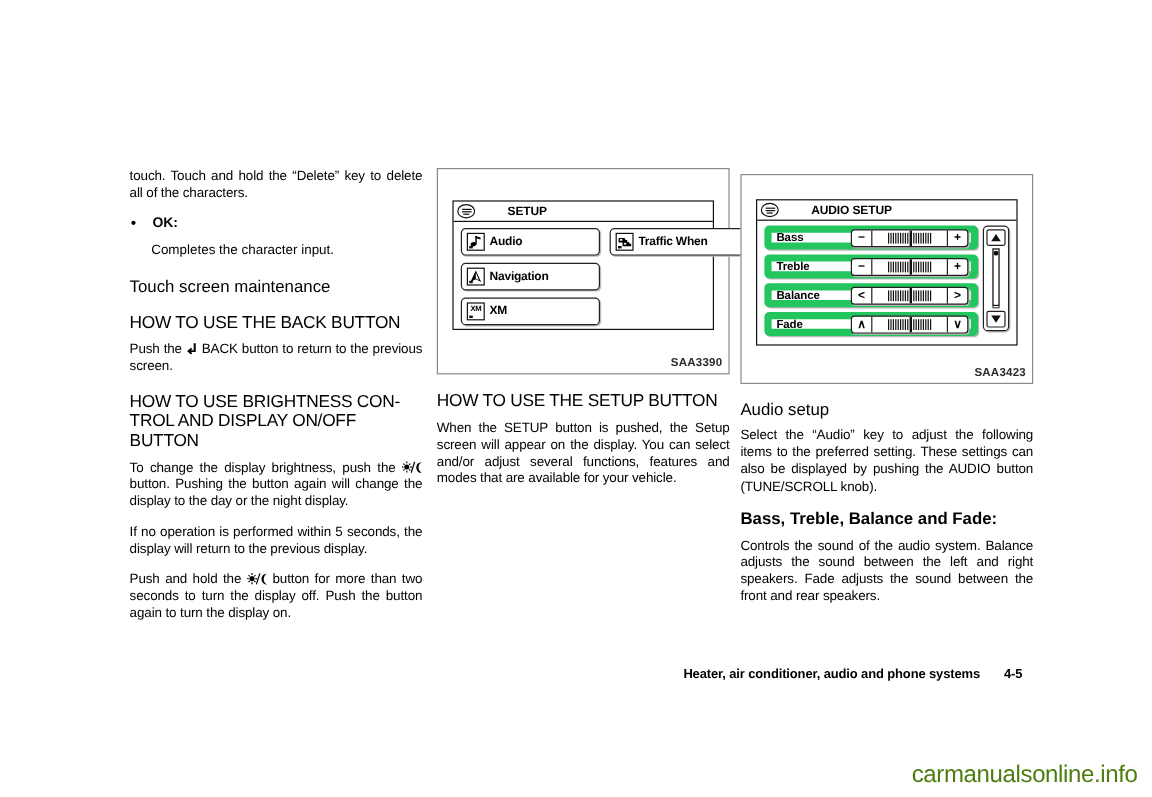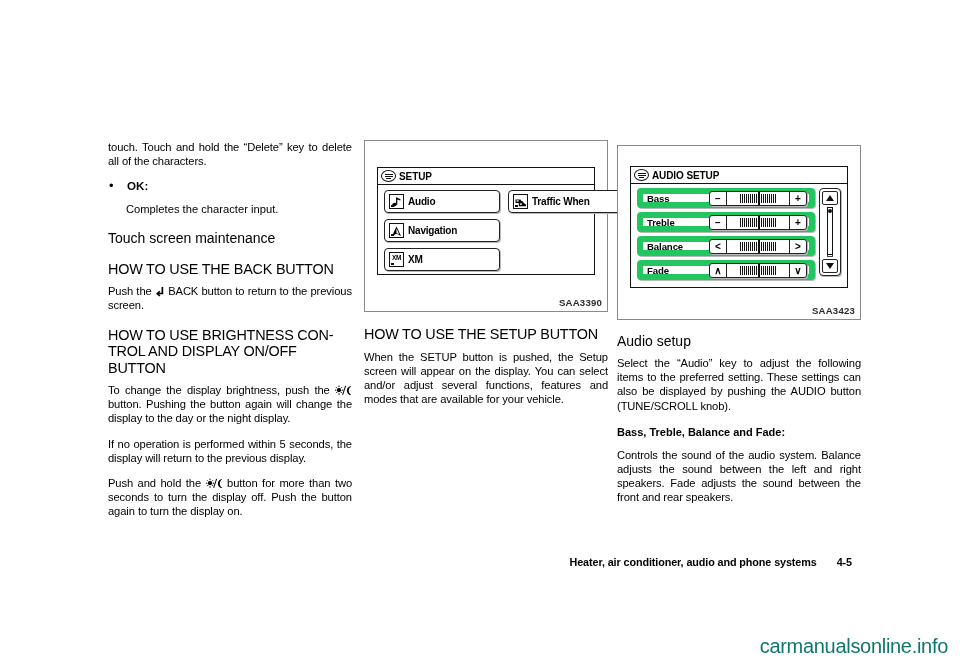--- a/index.html
+++ b/index.html
@@ -79,21 +79,21 @@
     margin-bottom: 7px;
   }
   .head-sub {
     font-size: 14px;
     font-weight: normal;
     line-height: 17px;
     margin-top: 13px;
     margin-bottom: 6px;
   }
   .head-bold-run {
-    font-size: 11px;
+    font-size: 14px;
     font-weight: bold;
     line-height: 14px;
     margin-top: 12px;
     margin-bottom: 9px;
   }
 
   
   .inline-icon {
     display: inline-block;
     font-weight: bold;
@@ -132,20 +132,21 @@
     box-sizing: border-box;
     position: absolute;
   }
   .screen-head {
     display: flex;
     align-items: center;
     border-bottom: 1px solid #111;
     height: 17px;
     padding-left: 3px;
     box-sizing: border-box;
+    gap: 24px;
   }
   .screen-head-label {
     font-size: 10px;
     font-weight: bold;
     margin-left: 3px;
     letter-spacing: -0.1px;
   }
 
   
   .emblem {
@@ -377,21 +378,21 @@
     letter-spacing: -0.1px;
     white-space: nowrap;
   }
   .footer .pageno { margin-left: 20px; }
 
   .watermark {
     position: absolute;
     right: 12px;
     bottom: 6px;
     font-size: 20px;
-    color: #0f766e;
+    color: #4d7c0f;
     letter-spacing: -0.3px;
   }
 </style>
 </head>
 <body>
 
 <div class="page">
 
   <div class="col col-1">
 

